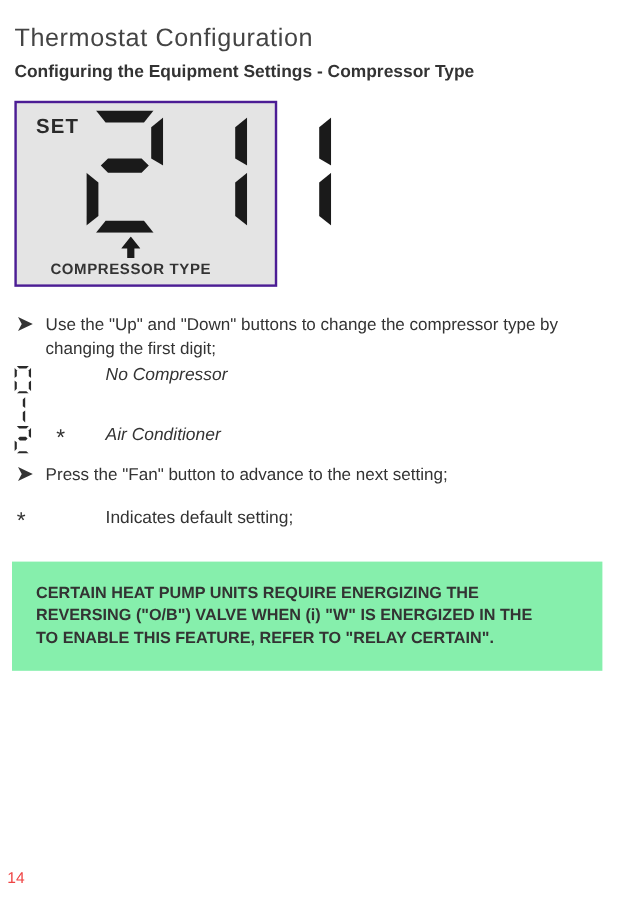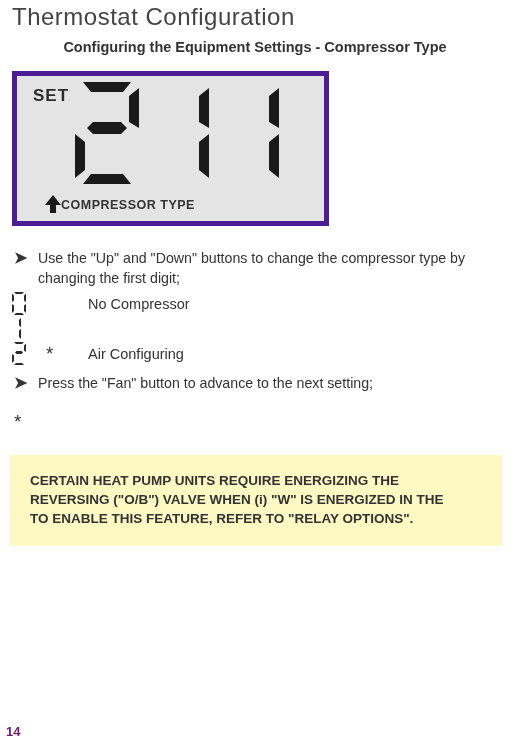--- a/index.html
+++ b/index.html
@@ -5,41 +5,40 @@
   * { box-sizing: border-box; margin: 0; padding: 0; }
   html, body { width: 516px; height: 749px; }
   body {
     font-family: "Segoe UI", "Helvetica Neue", Arial, sans-serif;
     color: #3a3a3a;
     padding: 0 18px 0 12px;
     position: relative;
     background: #fff;
   }
   .title {
-    font-size: 24px;
+    font-size: 21px;
     font-weight: 400;
     letter-spacing: 0.5px;
     color: #444;
-    margin-top: 3px;
+    margin-top: 20px;
     margin-bottom: 8px;
   }
   .subtitle {
     font-size: 14.5px;
     font-weight: 700;
     color: #333;
     margin-bottom: 16px;
-    text-align: center;
   }
 
   
   .lcd {
-    width: 317px;
+    width: 219px;
     height: 155px;
     background: #e4e4e4;
-    border: 5px solid #4c1d95;
+    border: 2px solid #4c1d95;
     position: relative;
     margin-bottom: 22px;
     padding: 8px 10px 6px 14px;
   }
   .lcd-set {
     font-family: Arial, sans-serif;
     font-size: 17px;
     font-weight: 700;
     letter-spacing: 1px;
     color: #2a2a2a;
@@ -53,20 +52,21 @@
     display: flex;
     gap: 6px;
     align-items: flex-start;
   }
   .lcd-digits svg { display:block; }
   .lcd-caption-wrap {
     position: absolute;
     bottom: 6px;
     left: 28px;
     display: flex;
+    flex-direction: column;
     align-items: center;
   }
   .lcd-arrow { margin-bottom: 2px; }
   .lcd-caption {
     font-size: 12.5px;
     font-weight: 700;
     letter-spacing: 0.5px;
     color: #333;
   }
 
@@ -86,22 +86,23 @@
   }
   .instr-text {
     flex: 1;
     font-size: 14.2px;
     line-height: 20px;
     color: #333;
   }
 
   .opt-row {
     display: flex;
-    align-items: center;
+    align-items: flex-start;
     margin: 2px 0;
+    font-style: italic;
   }
   .opt-digit {
     flex: 0 0 26px;
     display: flex;
     align-items: center;
   }
   .opt-digit svg { display:block; }
   .opt-star {
     flex: 0 0 50px;
     font-size: 19px;
@@ -130,37 +131,37 @@
     color: #333;
     padding-left: 2px;
   }
   .default-text {
     flex: 1;
     font-size: 14.5px;
     color: #333;
   }
 
   .note-box {
-    background: #fef9c3;
+    background: #86efac;
     padding: 16px 20px 18px 20px;
     font-size: 13.5px;
     font-weight: 700;
     line-height: 19px;
     color: #333;
     margin-left: -2px;
     margin-right: -4px;
   }
 
   .page-num {
     position: absolute;
     bottom: 10px;
     left: 6px;
     font-size: 13px;
-    font-weight: 700;
-    color: #701a75;
+    font-weight: 400;
+    color: #ef4444;
   }
 </style>
 </head>
 <body>
 
 <h1 class="title">Thermostat Configuration</h1>
 <div class="subtitle">Configuring the Equipment Settings - Compressor Type</div>
 
 <div class="lcd">
   <div class="lcd-set">SET</div>
@@ -238,31 +239,32 @@
         <g fill="#2a2a2a">
       <polygon points="2,0 12,0 10,2 4,2"></polygon>
       <polygon points="14,1.5 14,10 12,8.5 12,3.5"></polygon>
       <polygon points="3,10.5 11,10.5 9.5,9 4.5,9 3,10.5 4.5,12 9.5,12 11,10.5"></polygon>
       <polygon points="0,12 0,21 2,19 2,13.5"></polygon>
       <polygon points="2,23 12,23 10,21 4,21"></polygon>
     </g>
       </svg>
   </div>
   <div class="opt-star">*</div>
-  <div class="opt-text withstar">Air Configuring</div>
+  <div class="opt-text withstar">Air Conditioner</div>
 </div>
 
 <div class="instr-row press-row">
   <div class="chevron">➤</div>
   <div class="instr-text">Press the "Fan" button to advance to the next setting;</div>
 </div>
 
 <div class="default-row">
   <div class="default-star">*</div>
+  <div class="default-text">Indicates default setting;</div>
 </div>
 
 <div class="note-box">
   <div>CERTAIN HEAT PUMP UNITS REQUIRE ENERGIZING THE</div>
   <div>REVERSING ("O/B") VALVE WHEN (i) "W" IS ENERGIZED IN THE</div>
-  <div>TO ENABLE THIS FEATURE, REFER TO "RELAY OPTIONS".</div>
+  <div>TO ENABLE THIS FEATURE, REFER TO "RELAY CERTAIN".</div>
 </div>
 
 <div class="page-num">14</div>
 
 </body></html>

